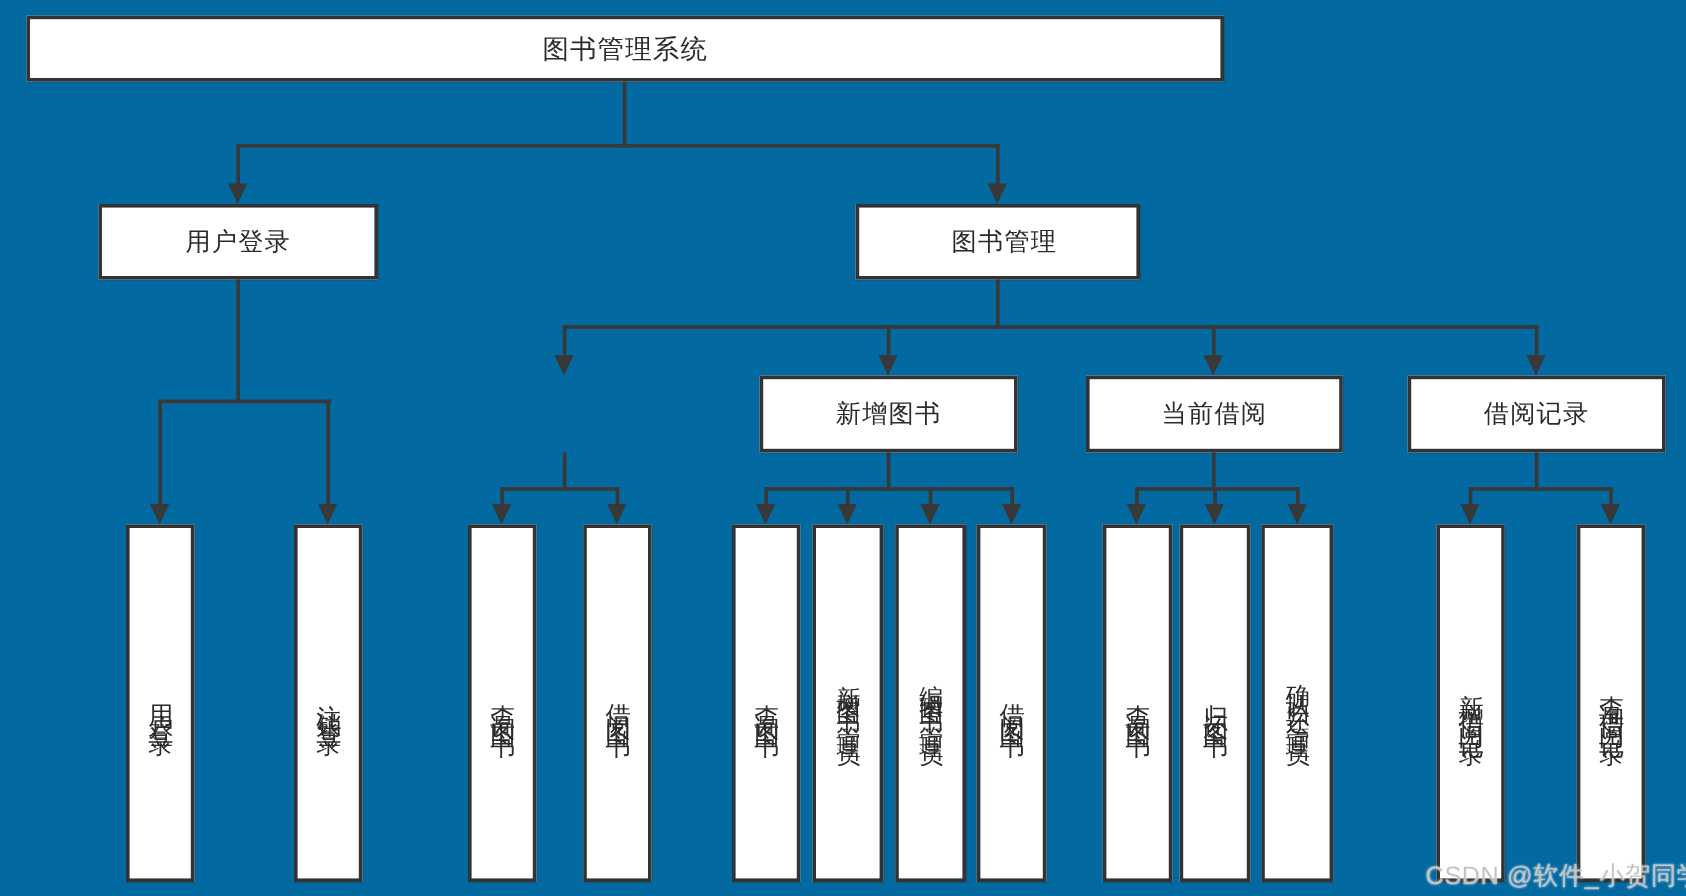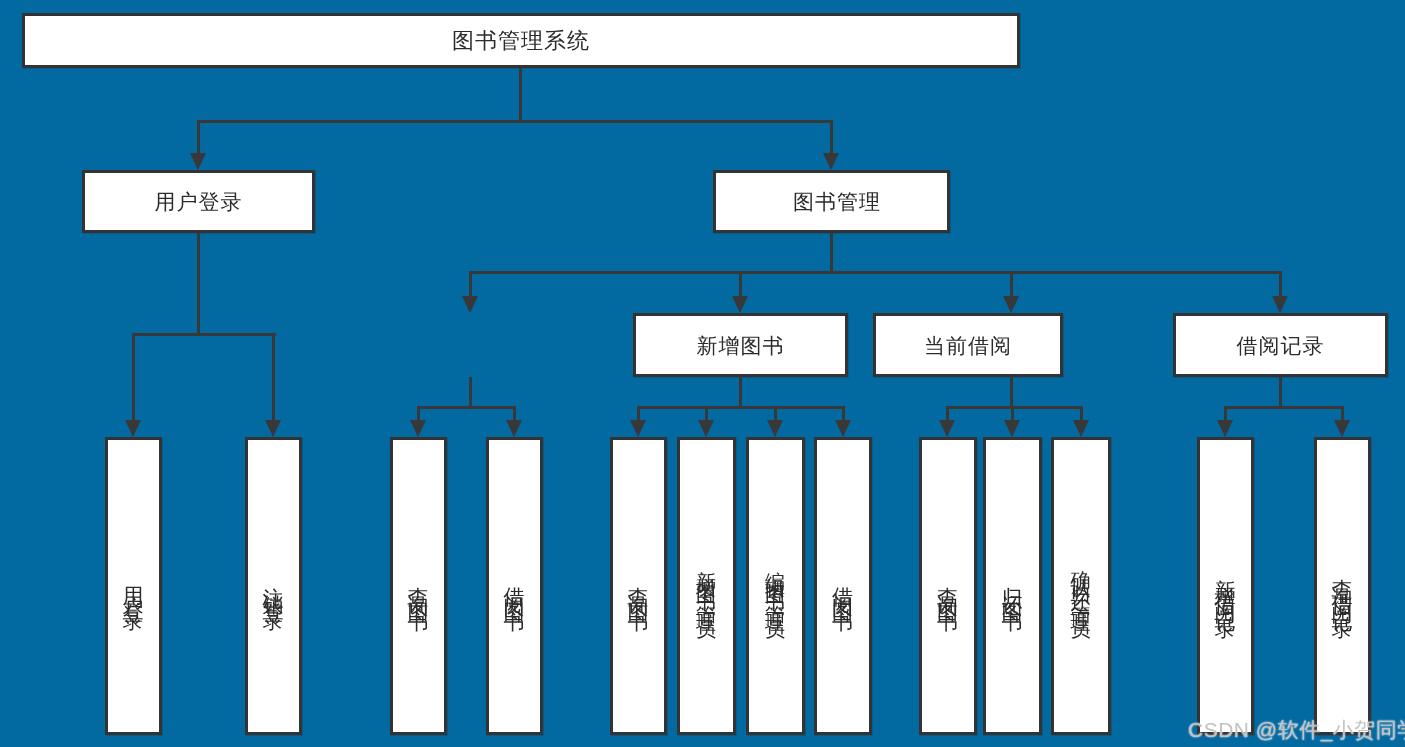--- a/index.html
+++ b/index.html
@@ -39,21 +39,21 @@
 
   <div class="box h-box" style="left:22px;top:13px;width:998px;height:55px;">图书管理系统</div>
 
   <div class="box h-box lv" style="left:82px;top:170px;width:233px;height:63px;">用户登录</div>
 
   <div class="box h-box lv" style="left:713px;top:170px;width:237px;height:63px;padding-left:11px;">图书管理</div>
 
 
   <div class="box h-box lv" style="left:633px;top:313px;width:215px;height:64px;">新增图书</div>
 
-  <div class="box h-box lv" style="left:873px;top:313px;width:190px;height:64px;">当前借阅</div>
+  <div class="box h-box lv" style="left:905px;top:313px;width:214px;height:64px;">当前借阅</div>
 
   <div class="box h-box lv" style="left:1173px;top:313px;width:215px;height:64px;">借阅记录</div>
 
   <div class="box v-box" style="left:105px;top:437px;width:57px;height:298px;">用户登录</div>
 
   <div class="box v-box" style="left:245px;top:437px;width:57px;height:298px;">注销登录</div>
 
   <div class="box v-box" style="left:390px;top:437px;width:57px;height:298px;">查询图书</div>
 
   <div class="box v-box" style="left:486px;top:437px;width:57px;height:298px;">借阅图书</div>

